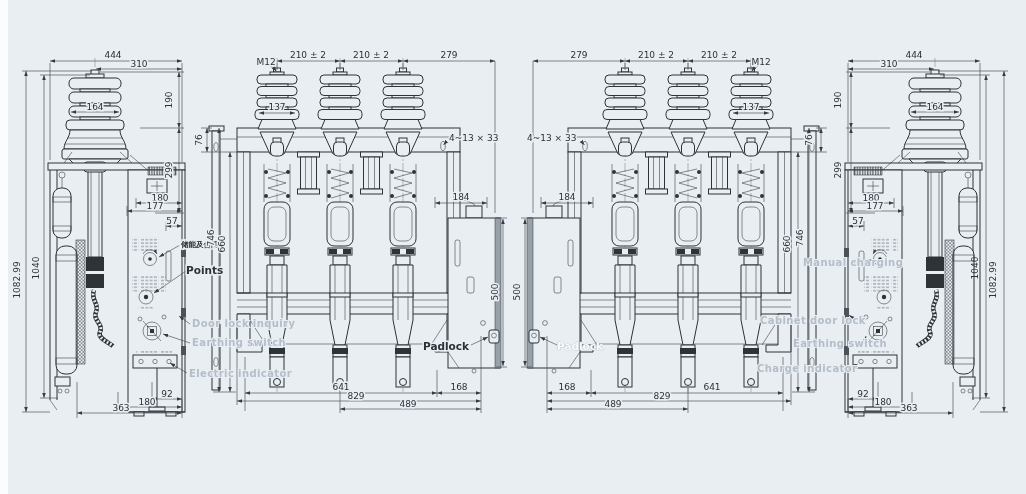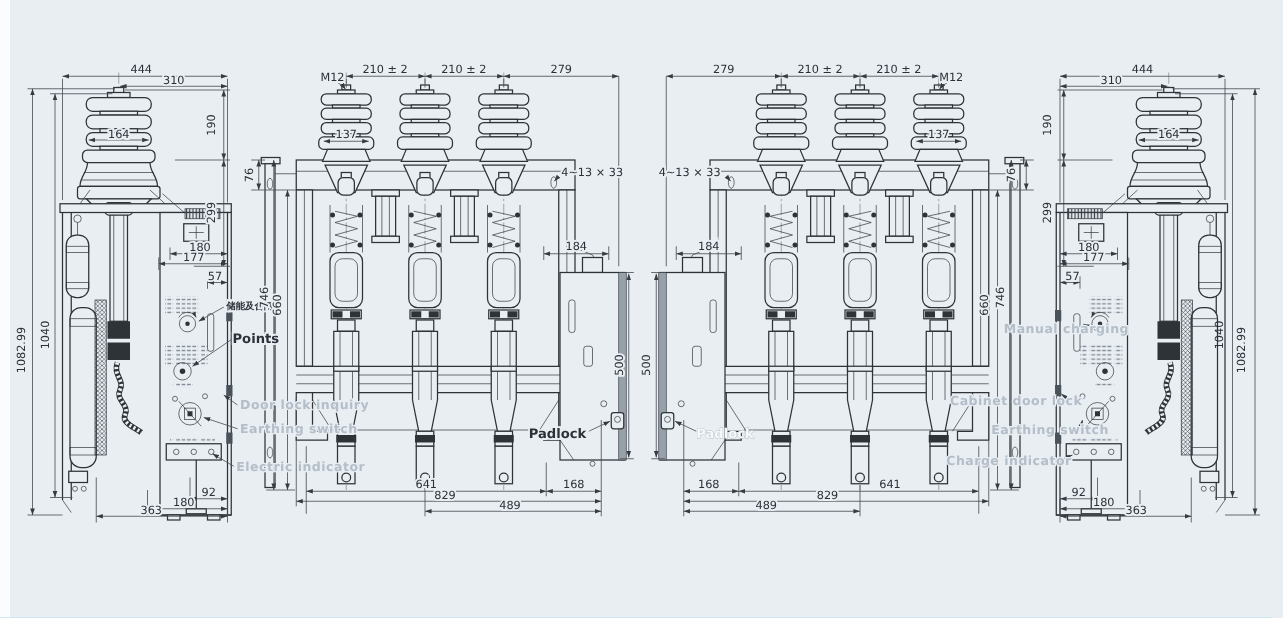--- a/index.html
+++ b/index.html
@@ -1,16 +1,16 @@
 <!DOCTYPE html>
 <html><head>
 <meta charset="utf-8">
 <style>
   html,body{margin:0;padding:0;background:#dfe5ea;}
-  .stage{width:1026px;height:494px;position:relative;background:#7dd3fc;overflow:hidden;}
+  .stage{width:1026px;height:494px;position:relative;background:#fca5a5;overflow:hidden;}
   svg{display:block}
   text{font-family:"DejaVu Sans",sans-serif;font-size:9px;fill:#2b3138;}
   .rot{font-size:9px;}
   .halo{paint-order:stroke;stroke:#e9eef3;stroke-width:3px;}
   .b{font-weight:bold;font-size:10.5px;}
   .cn{font-size:7.5px;font-weight:bold;}
   .faint{fill:#b4bec9;font-weight:bold;font-size:10px;letter-spacing:.4px;paint-order:stroke;stroke:#e9eef3;stroke-width:2px;}
   .wh{fill:#f7fafc;font-weight:bold;font-size:10.5px;paint-order:stroke;stroke:#b3bdc6;stroke-width:.7px;}
   .s{stroke:#2e3338;stroke-width:1;fill:none;}
   .sf{stroke:#2e3338;stroke-width:1;fill:#e9eef3;}

